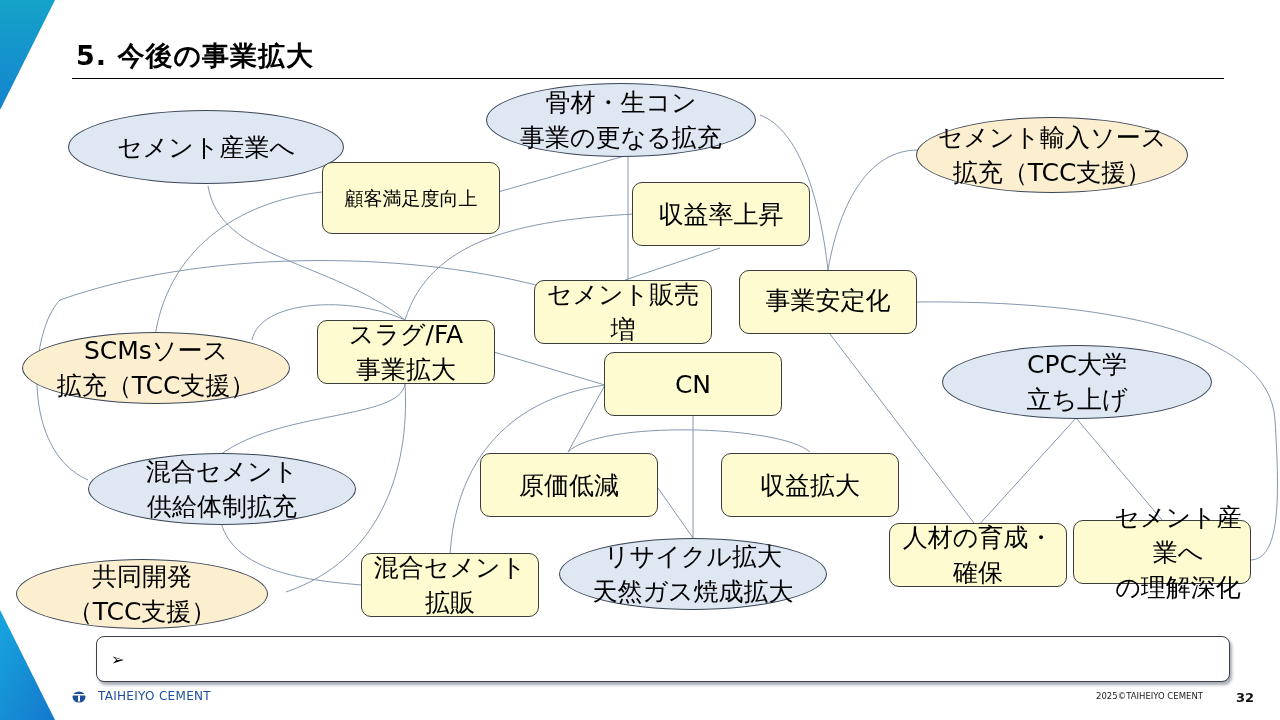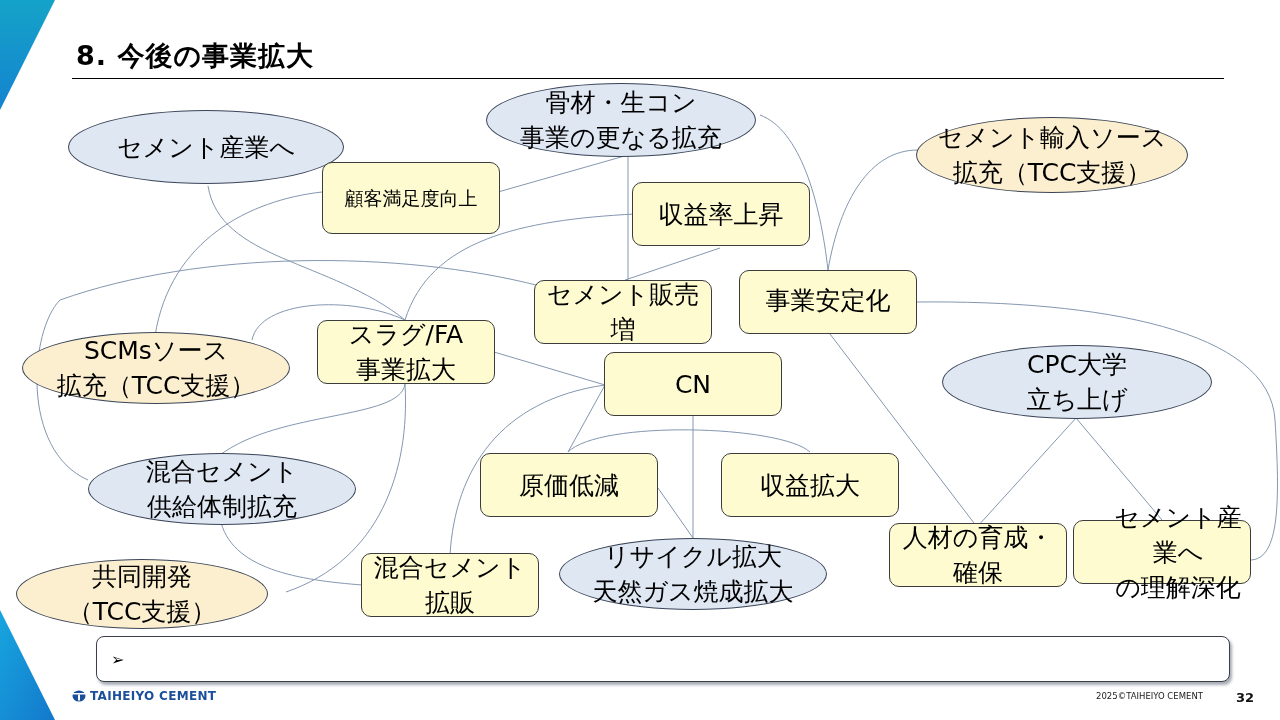--- a/index.html
+++ b/index.html
@@ -12,22 +12,22 @@
   svg.links{position:absolute;left:0;top:0;width:1280px;height:720px;}
   .node{position:absolute;display:flex;align-items:center;justify-content:center;text-align:center;
         font-size:25px;line-height:1.4;box-sizing:border-box;white-space:pre-line;}
   .box{background:#fdfbcf;border:1.5px solid #3c3c3c;border-radius:10px;}
   .ell-blue{background:#dfe7f3;border:1.5px solid #3a4558;border-radius:50%;}
   .ell-beige{background:#fcefcf;border:1.5px solid #3a4558;border-radius:50%;}
   .banner{position:absolute;left:96px;top:636px;width:1134px;height:46px;box-sizing:border-box;
           border:1.5px solid #3a3f4a;border-radius:8px;box-shadow:2px 3px 3px rgba(60,70,90,.45);
           display:flex;align-items:center;font-size:20px;padding-left:14px;background:#fff;}
   .banner .arrow{font-size:16px;margin-right:16px;}
-  .logo{position:absolute;left:72px;top:689px;display:flex;align-items:center;
-        font-size:12px;font-weight:bold;color:#1b4f9c;letter-spacing:.3px;}
+  .logo{position:absolute;left:72px;top:689px;display:flex;align-items:flex-end;
+        font-size:12px;font-weight:normal;color:#1b4f9c;letter-spacing:.3px;gap:8px;}
   .logo .mark{width:14px;height:12px;margin-right:4px;}
   .copyright{position:absolute;left:1096px;top:691px;font-size:8.5px;color:#222;}
   .page-num{position:absolute;left:1236px;top:690px;font-size:13px;font-weight:bold;color:#111;}
 </style>
 </head>
 <body>
 
 <svg class="deco-top" viewBox="0 0 60 110">
   <defs>
       <linearGradient id="gt" x1="0" y1="0" x2="0" y2="1">
@@ -40,21 +40,21 @@
 <svg class="deco-bottom" viewBox="0 0 60 120">
   <defs>
       <linearGradient id="gb" x1="0" y1="0" x2="1" y2="1">
         <stop offset="0" stop-color="#17a6df"></stop>
         <stop offset="1" stop-color="#1478cc"></stop>
       </linearGradient>
     </defs>
   <polygon points="0,10 55,120 0,120" fill="url(#gb)"></polygon>
 </svg>
 
-<div class="title">8. 今後の事業拡大</div>
+<div class="title">5. 今後の事業拡大</div>
 <div class="title-rule"></div>
 
 <svg class="links" viewBox="0 0 1280 720">
   <g fill="none" stroke="#8497b0" stroke-width="1">
     <path d="M322,192 C250,200 170,240 155,336"></path>
     <path d="M208,186 C220,260 330,260 405,320"></path>
     <path d="M498,192 L628,155"></path>
     <path d="M628,155 L628,280"></path>
     <path d="M760,115 C800,130 820,200 828,270"></path>
     <path d="M828,270 C840,200 870,150 918,150"></path>

